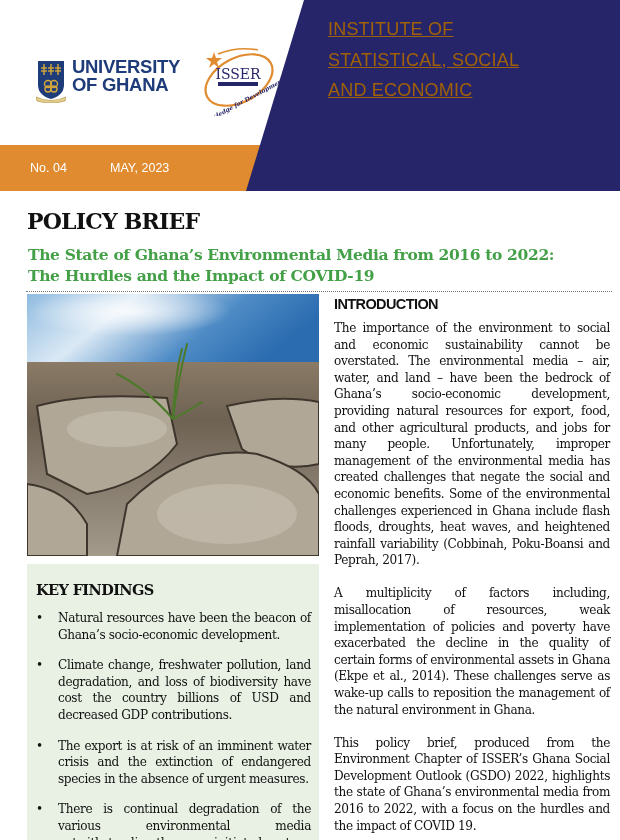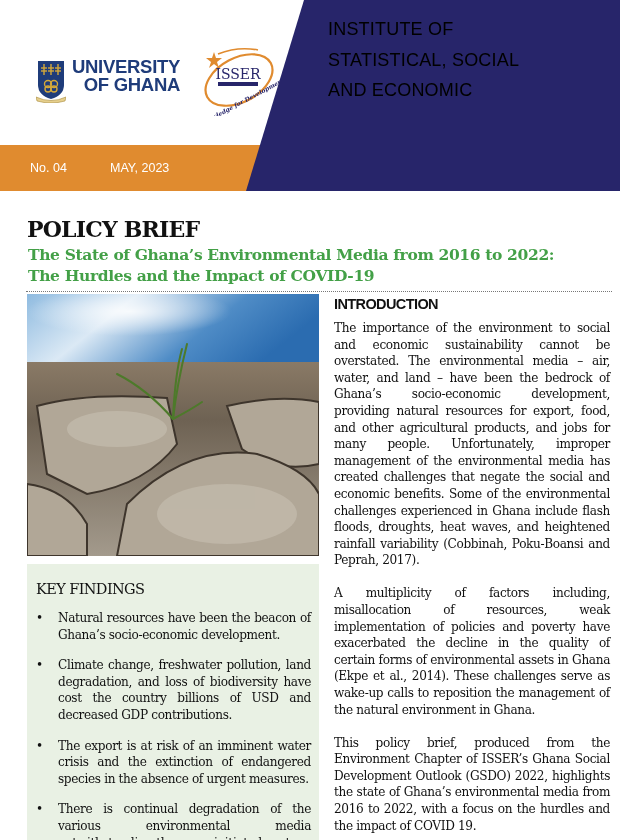--- a/index.html
+++ b/index.html
@@ -21,43 +21,44 @@
     font-family: "Liberation Sans", sans-serif; font-size: 12.5px;
   }
   .issue-no { left: 30px; }
   .issue-date { left: 110px; }
   .navy-panel {
     position: absolute; left: 246px; top: 0; width: 374px; height: 191px;
     background: #27256a;
     clip-path: polygon(58px 0, 100% 0, 100% 100%, 0 100%);
   }
   .inst-title {
-    position: absolute; left: 328px; top: 14px; color: #000000;
+    position: absolute; left: 328px; top: 14px; color: #a16207;
     font-family: "Liberation Sans", sans-serif; font-size: 18px; line-height: 30.5px;
     letter-spacing: 0.2px;
+    text-decoration: underline;
   }
   .inst-title div { white-space: nowrap; }
   .inst-sub {
     position: absolute; left: 328px; top: 148px; color: #fff;
     font-family: "Liberation Sans", sans-serif; font-size: 11.5px;
   }
-  .ug-logo { position: absolute; left: 36px; top: 58px; width: 150px; height: 50px; text-align: right; }
+  .ug-logo { position: absolute; left: 36px; top: 58px; width: 150px; height: 50px; }
   .ug-crest { position: absolute; left: 0; top: 1px; width: 30px; height: 44px; }
   .ug-text {
     position: absolute; left: 36px; top: 0; color: #1f3c7a;
     font-family: "Liberation Sans", sans-serif; font-weight: bold; font-size: 18.5px;
     line-height: 18px; letter-spacing: -0.3px;
   }
   .isser-logo { position: absolute; left: 198px; top: 44px; width: 82px; height: 72px; }
 
   
   .policy-brief {
     position: absolute; left: 27px; top: 208px;
     font-family: "DejaVu Serif", serif; font-weight: bold; font-size: 22px;
-    letter-spacing: -0.8px; color: #111; margin-top: 8px;
+    letter-spacing: -0.8px; color: #111;
   }
   .subtitle {
     position: absolute; left: 28px; top: 244px; width: 590px;
     color: #43a047; font-family: "DejaVu Serif", serif; font-weight: bold;
     font-size: 15.5px; line-height: 21px; letter-spacing: -0.35px;
   }
   .dotted-rule {
     position: absolute; left: 26px; top: 291px; width: 586px; height: 0;
     border-top: 1px dotted #777;
   }
@@ -67,21 +68,21 @@
     position: absolute; left: 27px; top: 294px; width: 292px; height: 262px; overflow: hidden;
   }
 
   
   .findings {
     position: absolute; left: 27px; top: 564px; width: 292px; height: 276px;
     background: #e9f1e4;
   }
   .findings h2 {
     position: absolute; left: 9px; top: 17px; margin: 0;
-    font-family: "DejaVu Serif", serif; font-weight: normal; font-size: 14.5px;
+    font-family: "DejaVu Serif", serif; font-weight: bold; font-size: 14.5px;
     letter-spacing: -0.6px;
   }
   .findings ul {
     position: absolute; left: 9px; top: 46px; width: 275px; margin: 0; padding: 0; list-style: none;
   }
   .findings li {
     position: relative; padding-left: 22px; margin-bottom: 14px;
     font-family: "DejaVu Serif", serif; font-size: 12.1px; line-height: 16.6px;
     text-align: justify; letter-spacing: -0.35px;
   }

